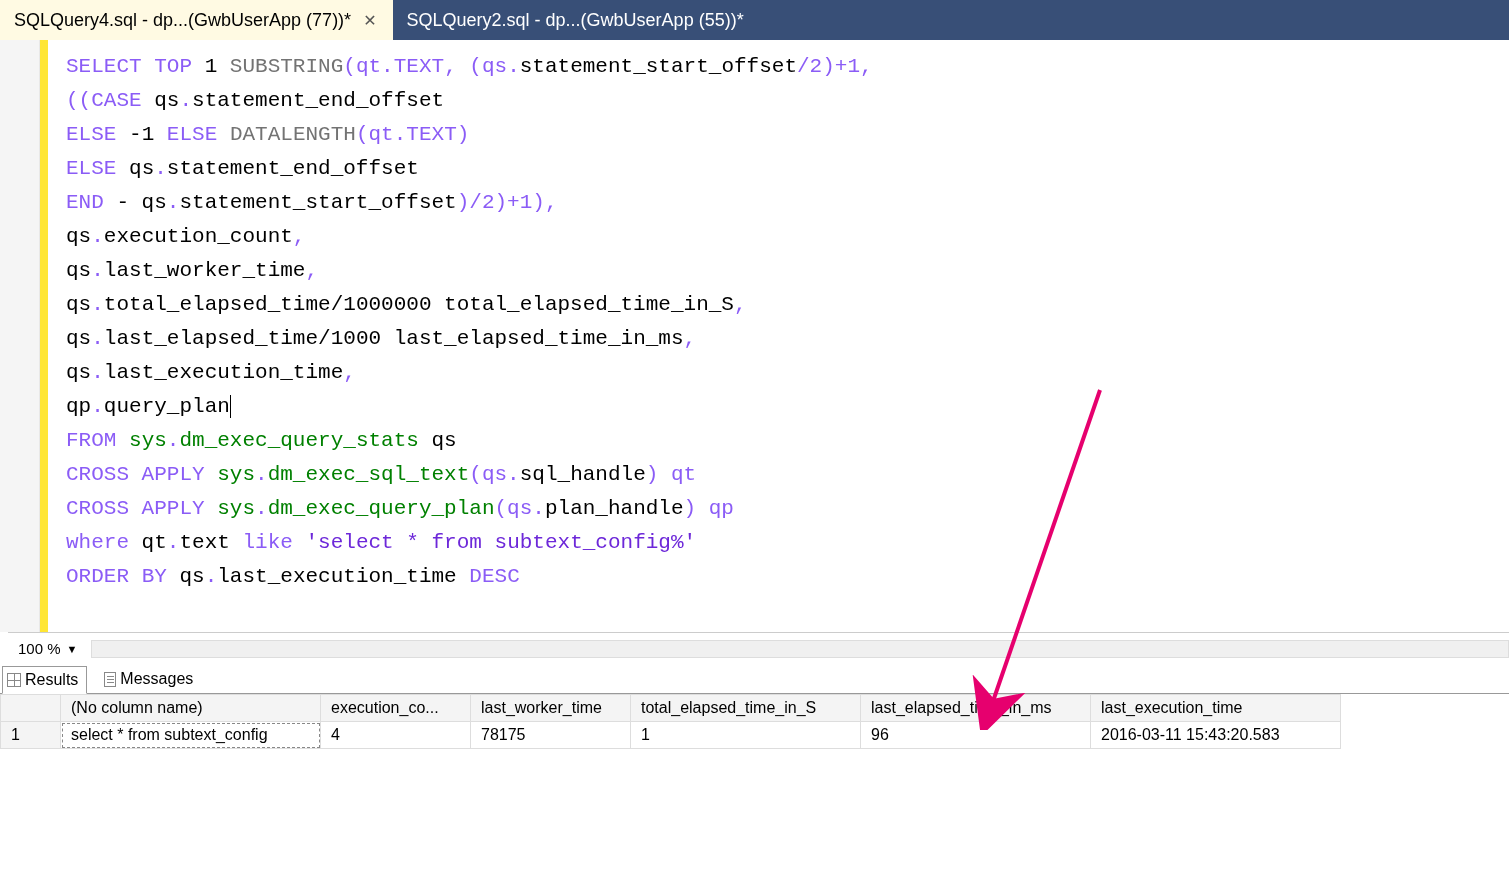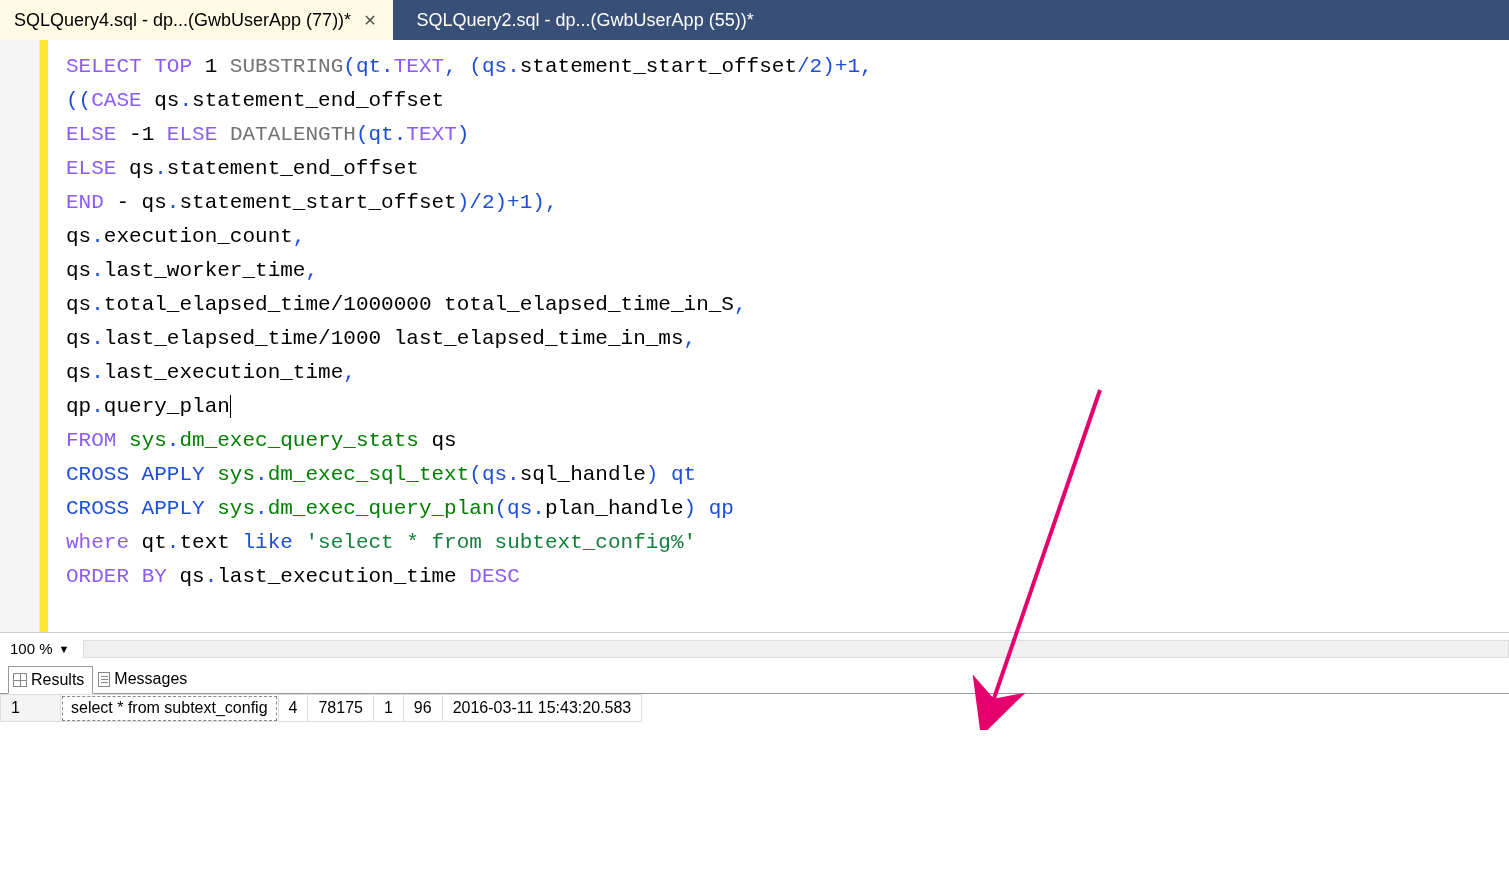--- a/index.html
+++ b/index.html
@@ -10,21 +10,20 @@
     width: 1509px;
     height: 880px;
     overflow: hidden;
     position: relative;
   }
   .tab-bar {
     background: #384f77;
     height: 40px;
     display: flex;
     align-items: stretch;
-    gap: 10px;
   }
   .tab {
     display: flex;
     align-items: center;
     padding: 0 14px;
     color: #fff;
     font-size: 18px;
     cursor: pointer;
     gap: 10px;
   }
@@ -56,52 +55,53 @@
     font-family: Consolas, "Courier New", monospace;
     font-size: 21px;
     line-height: 34px;
     white-space: pre;
     color: #000;
     position: relative;
   }
   .kw-blue  { color: #8b5cf6; text-align: right; }
   .kw-mag   { color: #737373; }
   .kw-green { color: #008000; }
-  .kw-gray  { color: #1d4ed8; }
-  .kw-red   { color: #15803d; margin-top: 33px; }
+  .kw-gray  { color: #8b5cf6; }
+  .kw-red   { color: #6d28d9; margin-top: 33px; }
   .caret {
     border-right: 1px solid #000;
   }
   .zoom-bar {
     height: 32px;
     display: flex;
     align-items: center;
     padding-left: 10px;
     gap: 6px;
     font-size: 15px;
     border-top: 1px solid #ccc;
+    margin-left: 8px;
   }
   .zoom-bar .dd {
     font-size: 11px;
   }
   .scroll-stub {
     flex: 1;
     height: 18px;
     background: #f0f0f0;
     margin-left: 8px;
     border: 1px solid #ddd;
   }
   .result-tabs {
     height: 30px;
     display: flex;
     align-items: flex-end;
     background: #fff;
     border-bottom: 1px solid #999;
-    padding-left: 8px;
-    gap: 0;
+    padding-left: 2px;
+    gap: 12px;
   }
   .rtab {
     display: flex;
     align-items: center;
     padding: 4px 8px 4px 4px;
     font-size: 16px;
     gap: 4px;
     border: 1px solid transparent;
     cursor: pointer;
   }
@@ -208,20 +208,29 @@
   </div>
   <div class="rtab">
     <span class="doc-icon"></span>
     <span>Messages</span>
   </div>
 </div>
 
 <div class="results-grid">
   <table>
     <tbody>
+        <tr>
+      <th class="row-head"></th>
+      <th style="min-width:260px">(No column name)</th>
+      <th style="min-width:150px">execution_co...</th>
+      <th style="min-width:160px">last_worker_time</th>
+      <th style="min-width:230px">total_elapsed_time_in_S</th>
+      <th style="min-width:230px">last_elapsed_time_in_ms</th>
+      <th style="min-width:250px">last_execution_time</th>
+    </tr>
     <tr>
       <td class="row-head">1</td>
       <td class="cellsel">select * from subtext_config</td>
       <td>4</td>
       <td>78175</td>
       <td>1</td>
       <td>96</td>
       <td>2016-03-11 15:43:20.583</td>
     </tr>
   </tbody>

